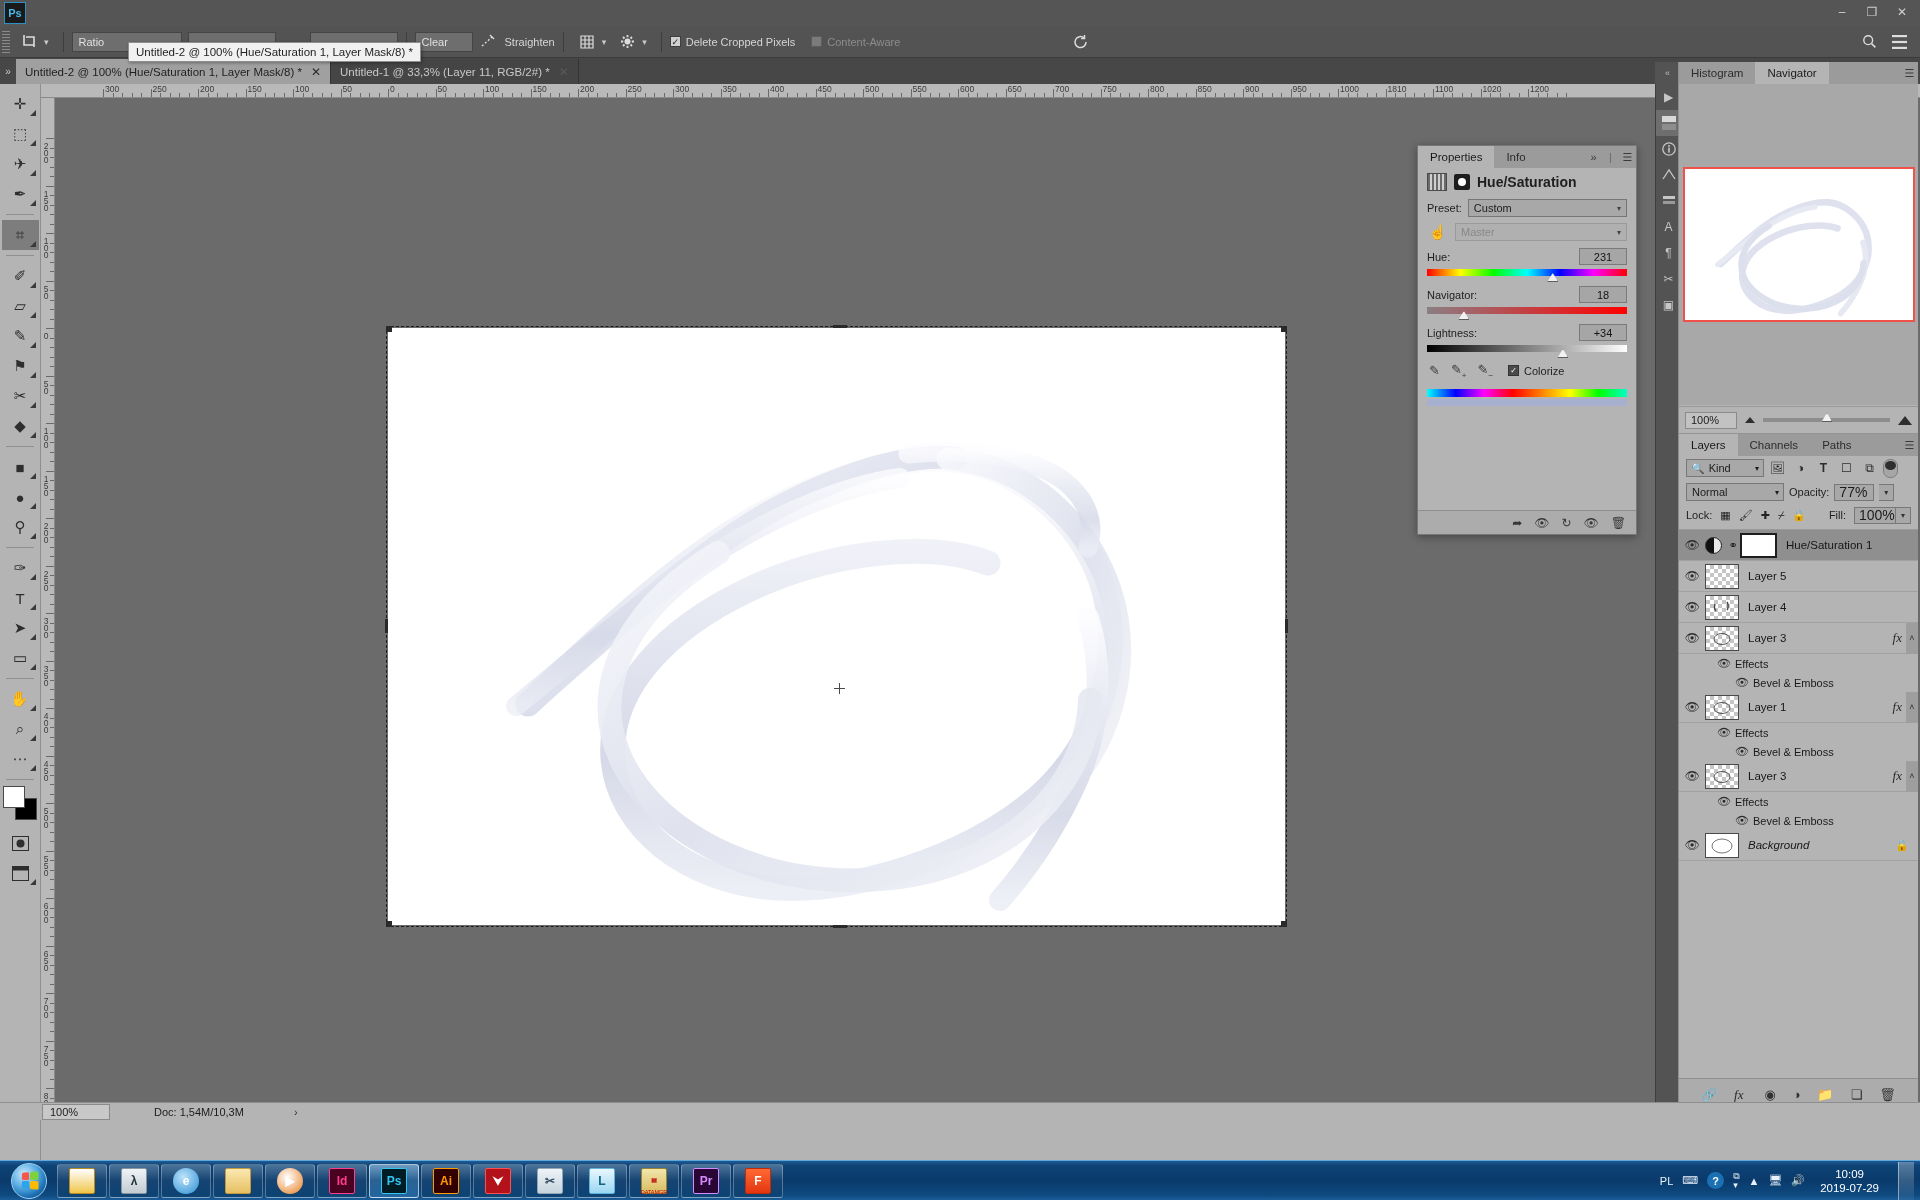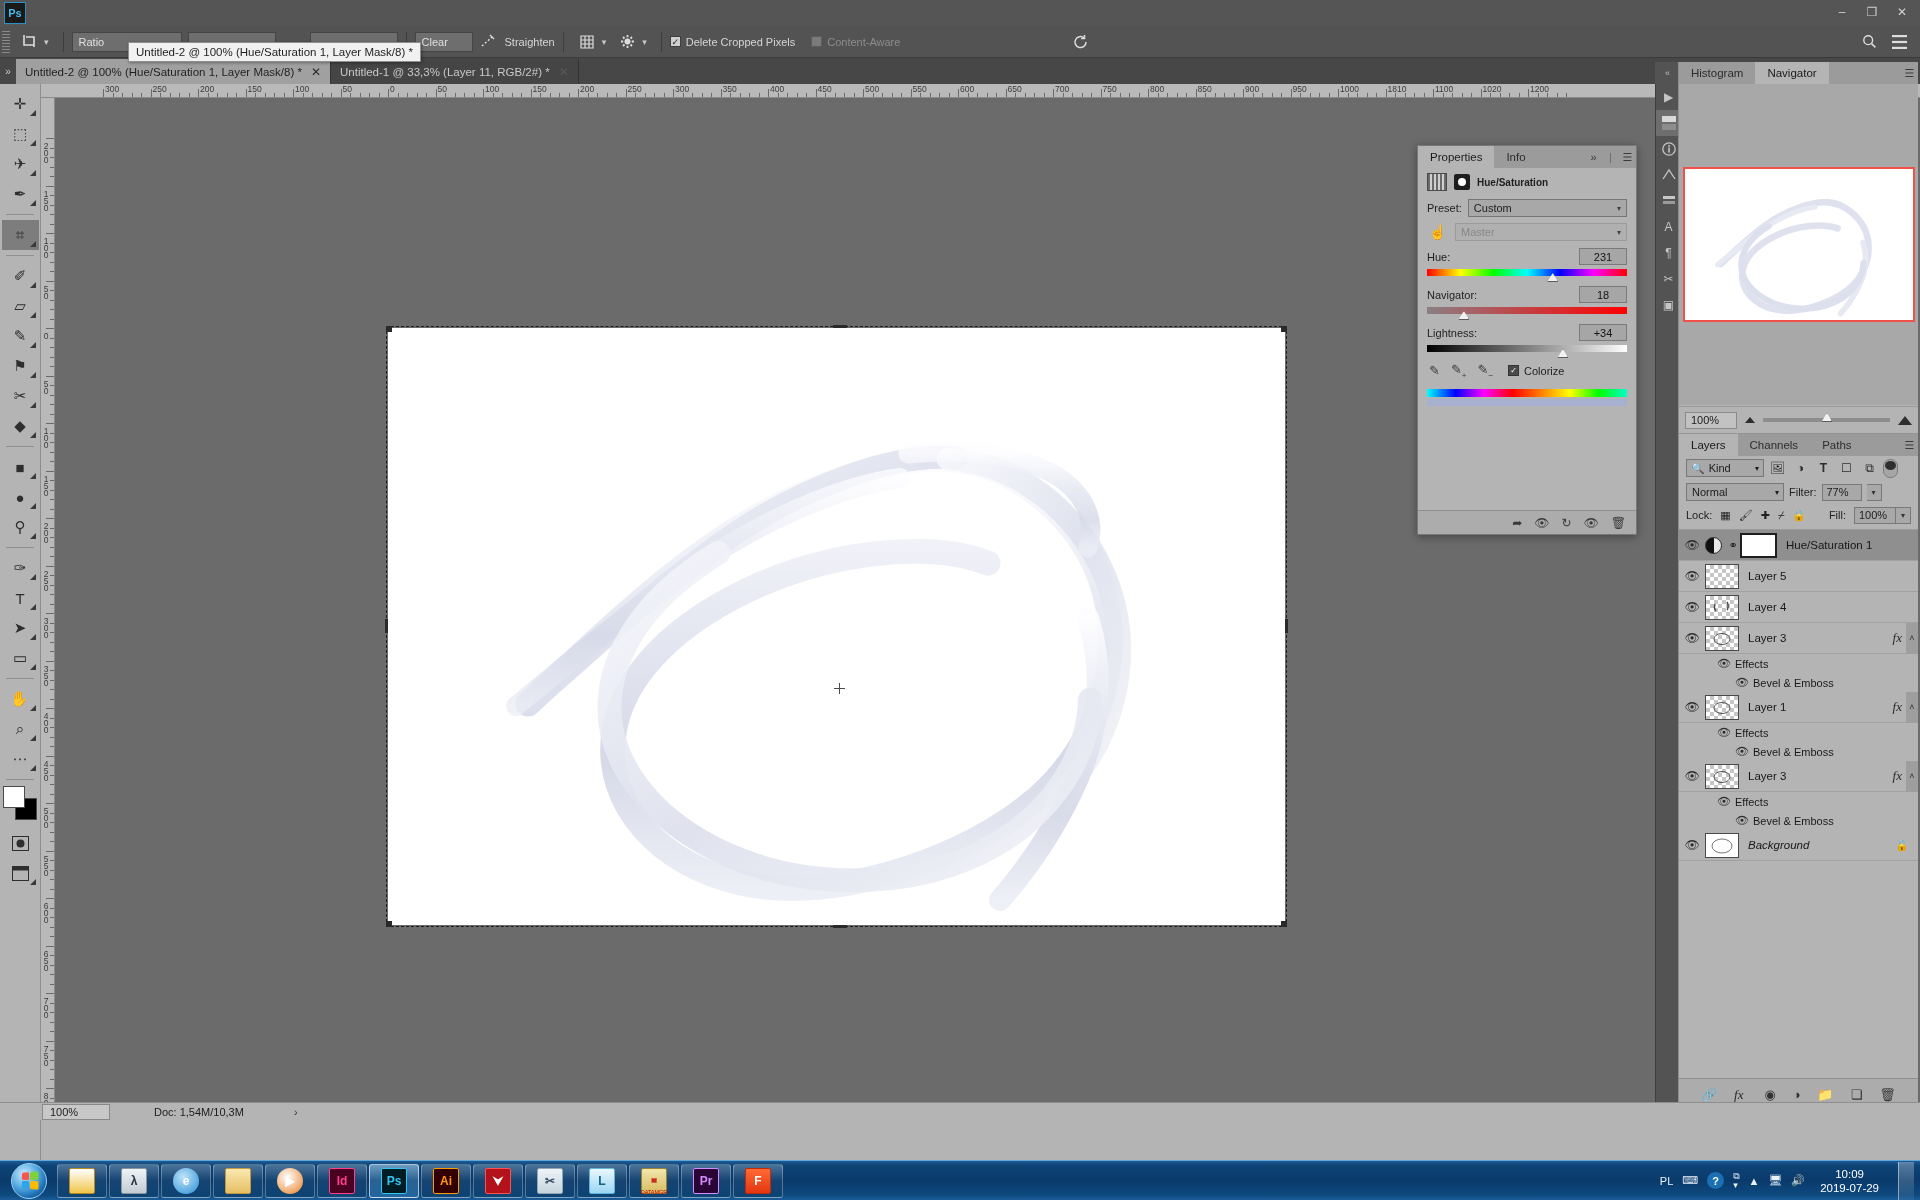--- a/index.html
+++ b/index.html
@@ -86,21 +86,21 @@
   .panel-tabs { height:22px; background:#9b9b9b; display:flex; align-items:stretch; }
   .ptab { padding:0 12px; display:flex; align-items:center; font-size:11.5px; color:#2d2d2d; }
   .ptab.active { background:#b4b4b4; color:#1a1a1a; }
   .ptab-sp { flex:1; }
   .ptab-btn { width:17px; display:flex; align-items:center; justify-content:center; color:#3a3a3a; font-size:11px; }
   .props-title { height:28px; display:flex; align-items:center; gap:7px; padding:0 9px; }
   .adj-icon { width:20px; height:18px; border:1px solid #4a4a4a; background:
       repeating-linear-gradient(to right,#6b6b6b 0 2px,#cfcfcf 2px 4px); }
   .mask-icon { width:16px; height:16px; background:#1e1e1e; border-radius:2px; display:flex;align-items:center;justify-content:center; }
   .mask-icon i { width:8px;height:8px;background:#fff;border-radius:50%; display:block;}
-  .props-title b { font-size:10px; color:#1f1f1f; font-weight:bold;text-align:center; }
+  .props-title b { font-size:14px; color:#1f1f1f; font-weight:bold;text-align:center; }
   .prow { display:flex; align-items:center; padding:0 9px; height:24px; gap:6px; }
   .plab { font-size:11px; color:#222; }
   .psel { flex:1; height:18px; background:#a8a8a8; border:1px solid #767676; display:flex; align-items:center; padding:0 5px; font-size:11px; color:#1c1c1c; position:relative; }
   .psel.dis { color:#888; background:#b0b0b0; border-color:#9a9a9a; }
   .psel .cv { position:absolute; right:5px; font-size:8px; color:#444; }
   .slider-row { padding:0 9px; }
   .slab { font-size:11px; color:#222; }
   .svalbox { width:48px; height:17px; background:#a6a6a6; border:1px solid #7a7a7a; font-size:11px; color:#141414;
              display:flex; align-items:center; justify-content:center; }
   .track { position:relative; height:8px; margin:4px 0 2px; }
@@ -137,21 +137,21 @@
   .layers-panel { position:absolute; left:0; right:0; top:372px; bottom:0; background:#b4b4b4; }
   .filter-row { height:24px; display:flex; align-items:center; gap:4px; padding:0 7px; }
   .kind-sel { width:78px; height:18px; background:#a8a8a8; border:1px solid #787878; display:flex; align-items:center; gap:4px; padding:0 4px; font-size:11px; color:#1c1c1c; position:relative; }
   .kind-sel .cv { position:absolute; right:4px; font-size:8px; }
   .fic { width:19px; height:18px; display:flex; align-items:center; justify-content:center; color:#2c2c2c; font-size:12px; }
   .tgl { width:15px;height:19px;background:#a6a6a6;border:1px solid #7c7c7c;border-radius:7px;display:flex;align-items:flex-start;justify-content:center;padding-top:1px;}
   .tgl i{width:11px;height:9px;background:#2e2e2e;border-radius:50%;display:block;}
   .blend-row { height:24px; display:flex; align-items:center; gap:5px; padding:0 7px; }
   .blend-sel { width:98px; height:18px; background:#a8a8a8; border:1px solid #787878; display:flex; align-items:center; padding:0 5px; font-size:11px; color:#1c1c1c; position:relative; }
   .blend-sel .cv{position:absolute;right:4px;font-size:8px;}
-  .numbox { height:17px; background:#a8a8a8; border:1px solid #787878; font-size:11px; color:#1c1c1c; display:flex; align-items:center; padding:0 4px; }
+  .numbox { height:17px; background:#a8a8a8; border:1px solid #787878; font-size:14px; color:#1c1c1c; display:flex; align-items:center; padding:0 4px; }
   .numchev { width:15px;height:17px;background:#a8a8a8;border:1px solid #787878;border-left:none;display:flex;align-items:center;justify-content:center;font-size:8px;color:#333;}
   .lock-row { height:22px; display:flex; align-items:center; gap:8px; padding:0 7px; font-size:11px; color:#222; }
   .layer-list { position:absolute; left:0; right:0; top:95px; bottom:33px; background:#b4b4b4; overflow:hidden; border-top:1px solid #9a9a9a; }
   .lrow { height:31px; display:flex; align-items:center; border-bottom:1px solid #a2a2a2; position:relative; }
   .lrow.sel { background:#8f8f8f; }
   .eye { width:26px; text-align:center; color:#2b2b2b; font-size:12px; }
   .lthumb { width:34px; height:25px; border:1px solid #4a4a4a; margin-right:9px; position:relative; overflow:hidden;
             background-image:linear-gradient(45deg,#c6c6c6 25%,transparent 25%,transparent 75%,#c6c6c6 75%),
                              linear-gradient(45deg,#c6c6c6 25%,#fff 25%,#fff 75%,#c6c6c6 75%);
             background-size:8px 8px; background-position:0 0,4px 4px; }
@@ -950,21 +950,21 @@
         <div class="tgl">
             <i></i>
           </div>
       </div>
 
       <div class="blend-row">
         <div class="blend-sel">
           <span>Normal</span>
           <span class="cv">▾</span>
         </div>
-        <span style="font-size:11px;color:#222">Filter:</span>
+        <span style="font-size:11px;color:#222">Opacity:</span>
         <span class="numbox" style="width:40px">77%</span>
         <span class="numchev">▾</span>
       </div>
 
       <div class="lock-row">
         <span>Lock:</span>
         <span>▦</span>
         <span>🖌</span>
         <span>✚</span>
         <span>⌿</span>

